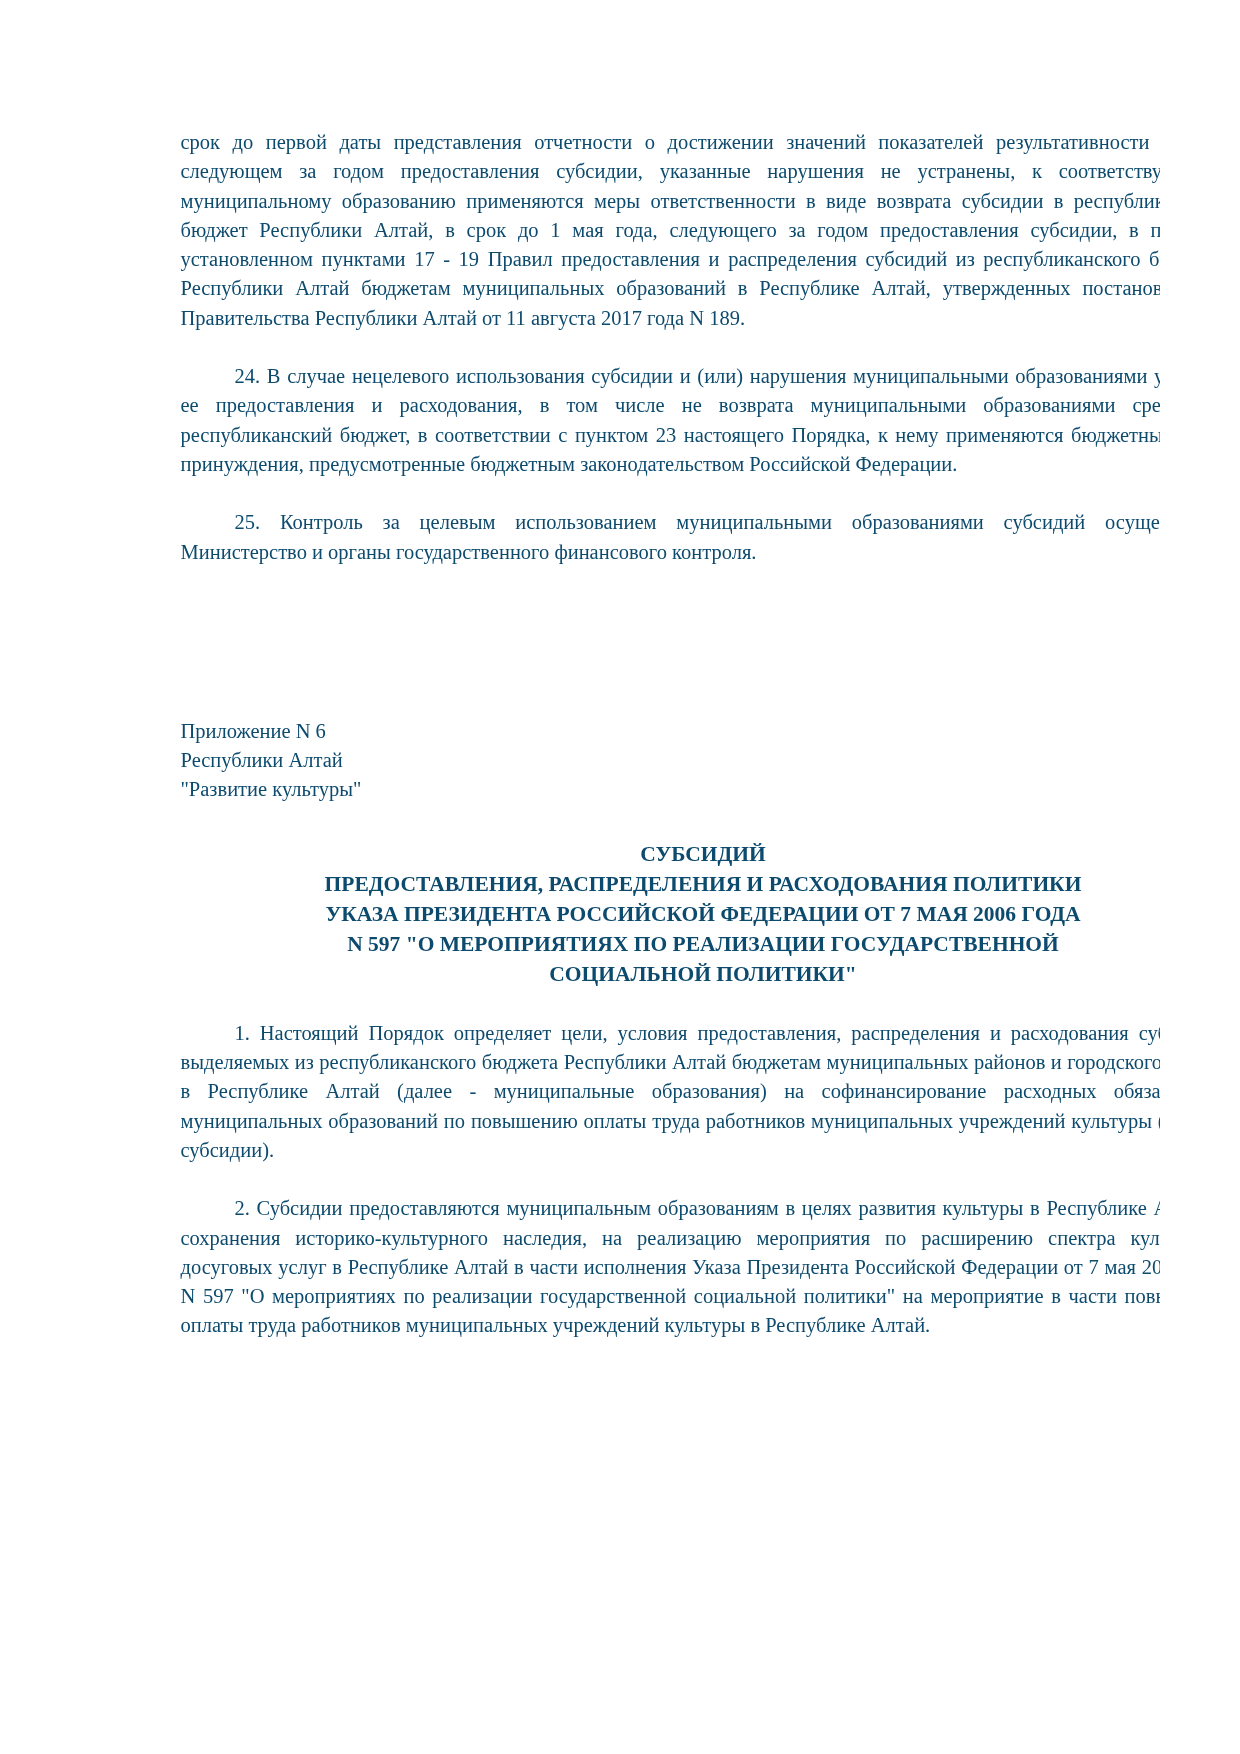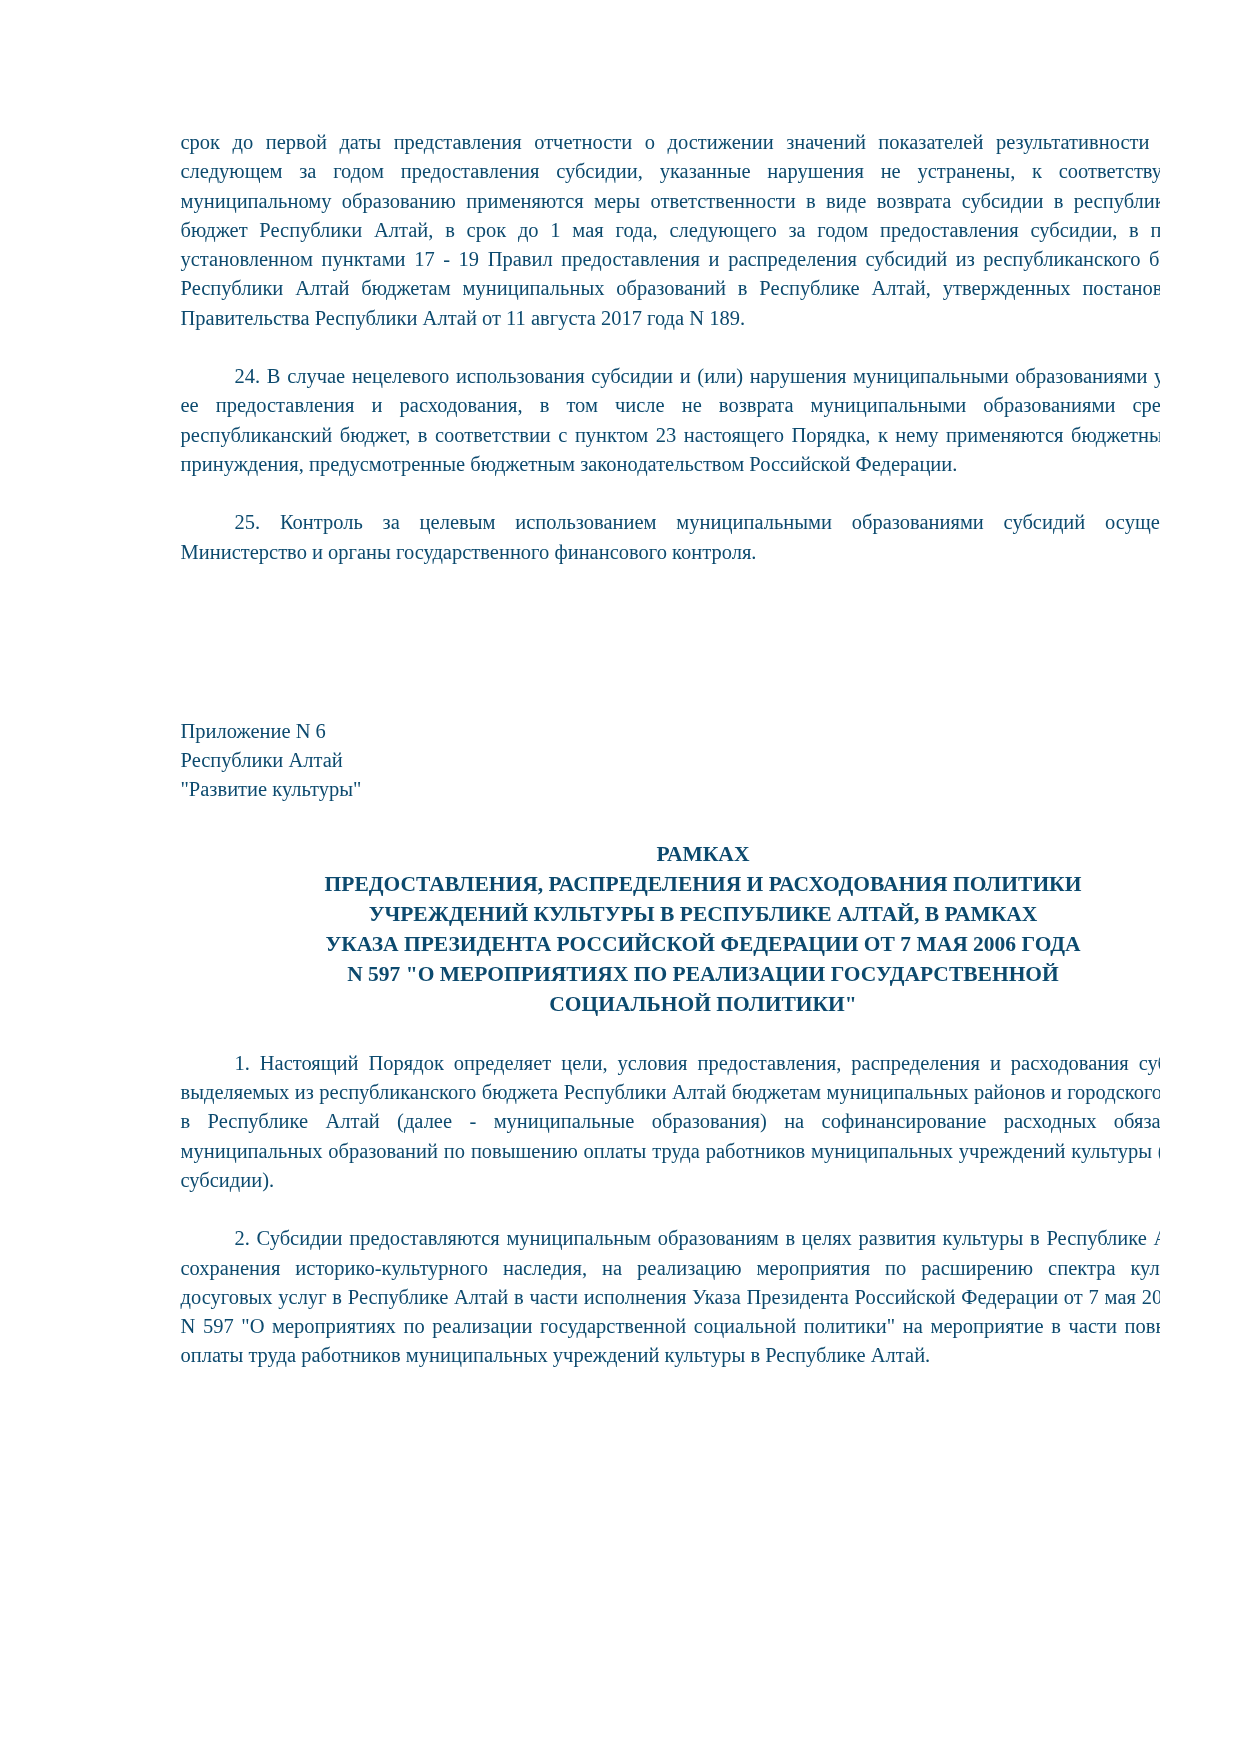--- a/index.html
+++ b/index.html
@@ -88,23 +88,22 @@
 
     <div class="appendix">
       <div>Приложение N 6</div>
       <div>Республики Алтай</div>
       <div>"Развитие культуры"</div>
     </div>
 
     <div class="gap-after-appendix"></div>
 
     <div class="title-block">
-      <span class="t-line">РАМКАХ</span>
+      <span class="t-line">СУБСИДИЙ</span>
       <span class="t-line">ПРЕДОСТАВЛЕНИЯ, РАСПРЕДЕЛЕНИЯ И РАСХОДОВАНИЯ ПОЛИТИКИ</span>
-      <span class="t-line">УЧРЕЖДЕНИЙ КУЛЬТУРЫ В РЕСПУБЛИКЕ АЛТАЙ, В РАМКАХ</span>
       <span class="t-line">УКАЗА ПРЕЗИДЕНТА РОССИЙСКОЙ ФЕДЕРАЦИИ ОТ 7 МАЯ 2006 ГОДА</span>
       <span class="t-line">N 597 "О МЕРОПРИЯТИЯХ ПО РЕАЛИЗАЦИИ ГОСУДАРСТВЕННОЙ</span>
       <span class="t-line">СОЦИАЛЬНОЙ ПОЛИТИКИ"</span>
     </div>
 
     <div class="gap-after-title"></div>
 
     <p class="body-par">1. Настоящий Порядок определяет цели, условия предоставления, распределения и расходования субсидий, выделяемых из республиканского бюджета Республики Алтай бюджетам муниципальных районов и городского округа в Республике Алтай (далее - муниципальные образования) на софинансирование расходных обязательств муниципальных образований по повышению оплаты труда работников муниципальных учреждений культуры (далее - субсидии).</p>
 
     <div class="par-gap"></div>

